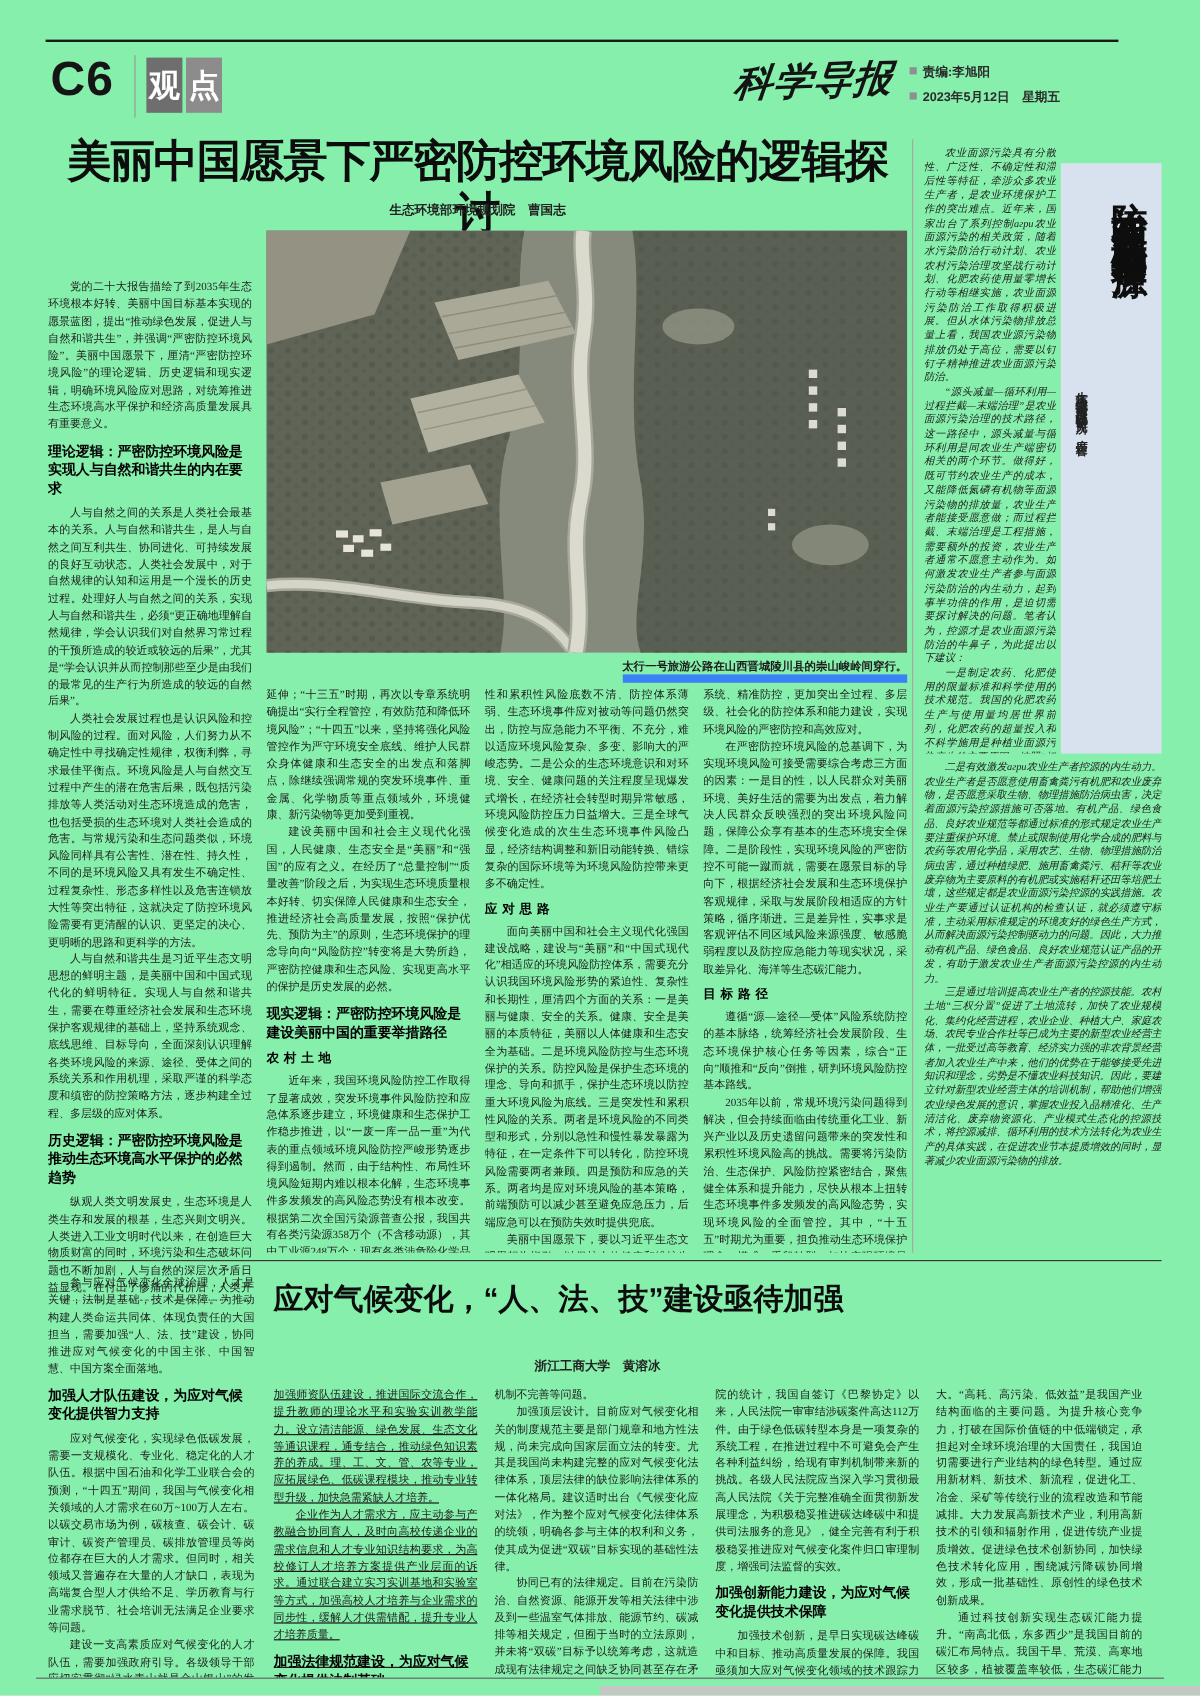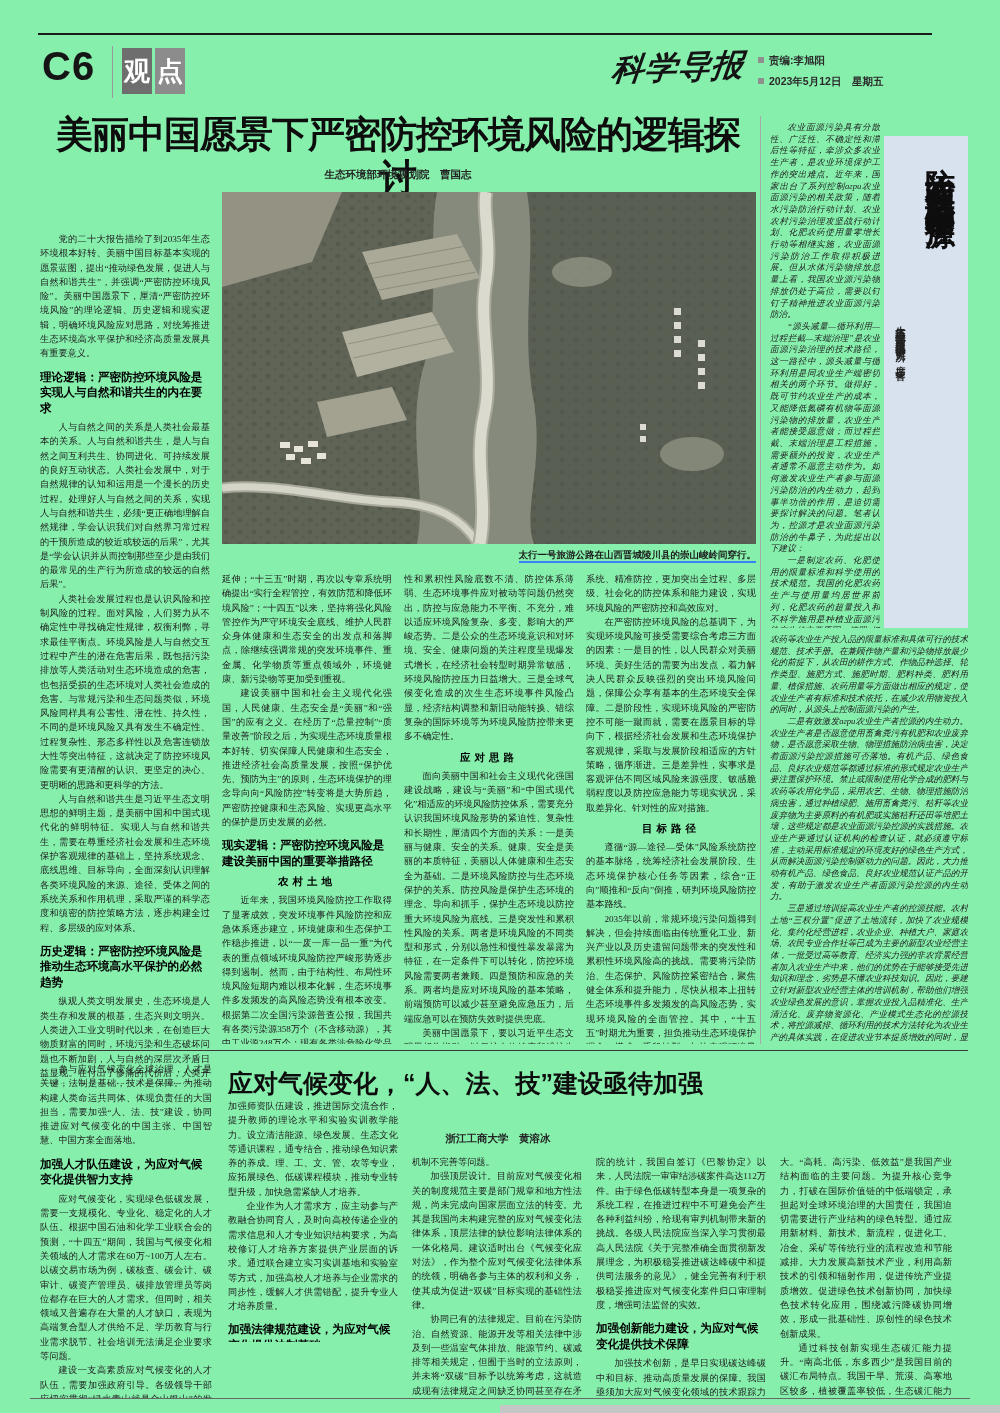--- a/index.html
+++ b/index.html
@@ -26,25 +26,25 @@
   .main-headline{top:114px;left:40px;width:716px;text-align:center;
                  font-family:"Liberation Sans","DejaVu Sans",sans-serif;font-weight:900;
                  font-size:37px;line-height:1.15;letter-spacing:-1px;color:#0d0d0d;}
   .main-byline{top:168px;left:40px;width:716px;text-align:center;font-weight:700;
                font-size:10.5px;color:#222;}
   .col{position:absolute;overflow:hidden;text-align:justify;}
   .news-body .para{font-size:9.2px;line-height:14.3px;text-indent:2em;margin:0;}
   .news-body .para.cont{text-indent:0;}
   .news-body .subhead{font-family:"Liberation Sans","DejaVu Sans",sans-serif;font-weight:700;
             font-size:11.6px;line-height:15.5px;margin:8px 0 5px 0;text-align:left;text-indent:0;color:#000;}
-  .news-body .crosshead{font-weight:700;font-size:10.5px;letter-spacing:4px;text-align:center;
+  .news-body .crosshead{font-weight:700;font-size:10.5px;letter-spacing:4px;
             margin:7px 0 4px 0;text-indent:0;color:#000;}
   .photo-wrap{top:192px;left:222px;width:534px;height:352px;}
   .photo-caption{top:549px;left:222px;width:534px;text-align:right;font-size:9.5px;font-weight:700;}
-  .photo-caption span{border-bottom:2px solid #3b82f6;padding-bottom:1px;}
+  .photo-caption span{border-bottom:7px solid #3b82f6;padding-bottom:1px;}
   .v-divider{top:116px;left:760px;width:1px;height:928px;background:#a8a8a8;}
   
   .sidebar-body .para{font-size:8.6px;line-height:11.7px;text-indent:2em;margin:0;font-style:italic;}
   .sidebar-body .para.cont{text-indent:0;}
   .side-box{top:136px;left:884px;width:84px;height:492px;background:#d8e1ee;}
   .side-title{position:absolute;right:8px;top:8px;writing-mode:vertical-rl;
               font-family:"Liberation Sans","DejaVu Sans",sans-serif;font-weight:700;
               font-size:30px;letter-spacing:4px;color:#0e0e0e;}
   .side-byline{position:absolute;left:9px;top:182px;writing-mode:vertical-rl;
                font-size:10px;font-weight:700;letter-spacing:2px;color:#222;}
@@ -145,54 +145,53 @@
       <div class="para">近年来，我国环境风险防控工作取得了显著成效，突发环境事件风险防控和应急体系逐步建立，环境健康和生态保护工作稳步推进，以“一废一库一品一重”为代表的重点领域环境风险防控严峻形势逐步得到遏制。然而，由于结构性、布局性环境风险短期内难以根本化解，生态环境事件多发频发的高风险态势没有根本改变。根据第二次全国污染源普查公报，我国共有各类污染源358万个（不含移动源），其中工业源248万个；现有各类涉危险化学品企业21万余家，涉及2800多个种类；尾矿库近万座；危化品年运输量超过17亿吨，其中，公路12亿吨、水路4亿吨、铁路1.3亿吨；油气管道总里程超过13万公里。近十年全国共发生各类突发环境事件3000余起。</div>
     </div>
   <div class="abs col news-body" style="left:404px;top:572px;width:170px;height:472px;">
       <div class="para cont">性和累积性风险底数不清、防控体系薄弱、生态环境事件应对被动等问题仍然突出，防控与应急能力不平衡、不充分，难以适应环境风险复杂、多变、影响大的严峻态势。二是公众的生态环境意识和对环境、安全、健康问题的关注程度呈现爆发式增长，在经济社会转型时期异常敏感，环境风险防控压力日益增大。三是全球气候变化造成的次生生态环境事件风险凸显，经济结构调整和新旧动能转换、错综复杂的国际环境等为环境风险防控带来更多不确定性。</div>
       <div class="crosshead">应对思路</div>
       <div class="para">面向美丽中国和社会主义现代化强国建设战略，建设与“美丽”和“中国式现代化”相适应的环境风险防控体系，需要充分认识我国环境风险形势的紧迫性、复杂性和长期性，厘清四个方面的关系：一是美丽与健康、安全的关系。健康、安全是美丽的本质特征，美丽以人体健康和生态安全为基础。二是环境风险防控与生态环境保护的关系。防控风险是保护生态环境的理念、导向和抓手，保护生态环境以防控重大环境风险为底线。三是突发性和累积性风险的关系。两者是环境风险的不同类型和形式，分别以急性和慢性暴发暴露为特征，在一定条件下可以转化，防控环境风险需要两者兼顾。四是预防和应急的关系。两者均是应对环境风险的基本策略，前端预防可以减少甚至避免应急压力，后端应急可以在预防失效时提供兜底。</div>
       <div class="para">美丽中国愿景下，要以习近平生态文明思想为指引，以保护人体健康和维护生态安全为目的，按照和谐共生、预防为主、系统管控的基本原则，通过严格的制度、严密的法治、严谨的方法，加强顶层设计、完善制度保障、夯实基础能力，分步、分区、分类建立健全以风险可接受为导向、以“源—途径—受体”风险系统管理为核心、以全过程多要素管控为支撑的环境风险防控体系。更加突出保健康和护安全的目的，更加突出风险管理理念下对有毒有害和次生衍生风险的科学、</div>
     </div>
   <div class="abs col news-body" style="left:586px;top:572px;width:170px;height:472px;">
       <div class="para cont">系统、精准防控，更加突出全过程、多层级、社会化的防控体系和能力建设，实现环境风险的严密防控和高效应对。</div>
-      <div class="para">在严密防控环境风险的总基调下，为实现环境风险可接受需要综合考虑三方面的因素：一是目的性，以人民群众对美丽环境、美好生活的需要为出发点，着力解决人民群众反映强烈的突出环境风险问题，保障公众享有基本的生态环境安全保障。二是阶段性，实现环境风险的严密防控不可能一蹴而就，需要在愿景目标的导向下，根据经济社会发展和生态环境保护客观规律，采取与发展阶段相适应的方针策略，循序渐进。三是差异性，实事求是客观评估不同区域风险来源强度、敏感脆弱程度以及防控应急能力等现实状况，采取差异化、针对性的应对措施。</div>
+      <div class="para">在严密防控环境风险的总基调下，为实现环境风险可接受需要综合考虑三方面的因素：一是目的性，以人民群众对美丽环境、美好生活的需要为出发点，着力解决人民群众反映强烈的突出环境风险问题，保障公众享有基本的生态环境安全保障。二是阶段性，实现环境风险的严密防控不可能一蹴而就，需要在愿景目标的导向下，根据经济社会发展和生态环境保护客观规律，采取与发展阶段相适应的方针策略，循序渐进。三是差异性，实事求是客观评估不同区域风险来源强度、敏感脆弱程度以及防控应急能力等现实状况，采取差异化、海洋等生态碳汇能力。</div>
       <div class="crosshead">目标路径</div>
       <div class="para">遵循“源—途径—受体”风险系统防控的基本脉络，统筹经济社会发展阶段、生态环境保护核心任务等因素，综合“正向”顺推和“反向”倒推，研判环境风险防控基本路线。</div>
       <div class="para">2035年以前，常规环境污染问题得到解决，但会持续面临由传统重化工业、新兴产业以及历史遗留问题带来的突发性和累积性环境风险高的挑战。需要将污染防治、生态保护、风险防控紧密结合，聚焦健全体系和提升能力，尽快从根本上扭转生态环境事件多发频发的高风险态势，实现环境风险的全面管控。其中，“十五五”时期尤为重要，担负推动生态环境保护理念、模式、手段转型、加快实现环境风险常态化管理、从根本上扭转高风险态势的重任。</div>
     </div>
 
   <div class="abs v-divider"></div>
 
   <div class="abs col sidebar-body" style="left:770px;top:122px;width:110px;height:506px;">
       <div class="para">农业面源污染具有分散性、广泛性、不确定性和滞后性等特征，牵涉众多农业生产者，是农业环境保护工作的突出难点。近年来，国家出台了系列控制агри农业面源污染的相关政策，随着水污染防治行动计划、农业农村污染治理攻坚战行动计划、化肥农药使用量零增长行动等相继实施，农业面源污染防治工作取得积极进展。但从水体污染物排放总量上看，我国农业源污染物排放仍处于高位，需要以钉钉子精神推进农业面源污染防治。</div>
       <div class="para">“源头减量—循环利用—过程拦截—末端治理”是农业面源污染治理的技术路径，这一路径中，源头减量与循环利用是同农业生产端密切相关的两个环节。做得好，既可节约农业生产的成本，又能降低氮磷有机物等面源污染物的排放量，农业生产者能接受愿意做；而过程拦截、末端治理是工程措施，需要额外的投资，农业生产者通常不愿意主动作为。如何激发农业生产者参与面源污染防治的内生动力，起到事半功倍的作用，是迫切需要探讨解决的问题。笔者认为，控源才是农业面源污染防治的牛鼻子，为此提出以下建议：</div>
       <div class="para">一是制定农药、化肥使用的限量标准和科学使用的技术规范。我国的化肥农药生产与使用量均居世界前列，化肥农药的超量投入和不科学施用是种植业面源污染产生的主要原因。按照“抓重点、分区治、精细管”的面源污染治理与监督思路，相关职能部门要在准确掌握农业面源污染排放规律与基数的基础上，为面源污染治理的重点区域研究制定肥料、</div>
     </div>
   <div class="abs side-box">
     <div class="side-title">防治农业面源污染关键在于控源</div>
     <div class="side-byline">生态环境部南京环境科学研究所　席运官</div>
   </div>
   <div class="abs col sidebar-body" style="left:770px;top:634px;width:198px;height:410px;">
-      <div class="para cont">农药等农业生产投入品的限量标准和具体可行的技术规范、技术手册。在兼顾作物产量和污染物排放最少化的前提下，从农田的耕作方式、作物品种选择、轮作类型、施肥方式、施肥时期、肥料种类、肥料用量、植保措施、农药用量等方面做出相应的规定，使农业生产者有标准和技术依托，在减少农用物资投入的同时，从源头上控制面源污染的产生。</div>
       <div class="para">二是有效激发агри农业生产者控源的内生动力。农业生产者是否愿意使用畜禽粪污有机肥和农业废弃物，是否愿意采取生物、物理措施防治病虫害，决定着面源污染控源措施可否落地。有机产品、绿色食品、良好农业规范等都通过标准的形式规定农业生产要注重保护环境。禁止或限制使用化学合成的肥料与农药等农用化学品，采用农艺、生物、物理措施防治病虫害，通过种植绿肥、施用畜禽粪污、秸秆等农业废弃物为主要原料的有机肥或实施秸秆还田等培肥土壤，这些规定都是农业面源污染控源的实践措施。农业生产要通过认证机构的检查认证，就必须遵守标准，主动采用标准规定的环境友好的绿色生产方式，从而解决面源污染控制驱动力的问题。因此，大力推动有机产品、绿色食品、良好农业规范认证产品的开发，有助于激发农业生产者面源污染控源的内生动力。</div>
       <div class="para">三是通过培训提高农业生产者的控源技能。农村土地“三权分置”促进了土地流转，加快了农业规模化、集约化经营进程，农业企业、种植大户、家庭农场、农民专业合作社等已成为主要的新型农业经营主体，一批受过高等教育、经济实力强的非农背景经营者加入农业生产中来，他们的优势在于能够接受先进知识和理念，劣势是不懂农业科技知识。因此，要建立针对新型农业经营主体的培训机制，帮助他们增强农业绿色发展的意识，掌握农业投入品精准化、生产清洁化、废弃物资源化、产业模式生态化的控源技术，将控源减排、循环利用的技术方法转化为农业生产的具体实践，在促进农业节本提质增效的同时，显著减少农业面源污染物的排放。</div>
     </div>
 
   <div class="abs mid-rule"></div>
   <div class="abs bottom-headline">应对气候变化，“人、法、技”建设亟待加强</div>
   <div class="abs bottom-byline">浙江工商大学　黄溶冰</div>
 
   <div class="abs col news-body" style="left:40px;top:1062px;width:172px;height:336px;">
       <div class="para">参与应对气候变化全球治理，人才是关键，法制是基础，技术是保障。为推动构建人类命运共同体、体现负责任的大国担当，需要加强“人、法、技”建设，协同推进应对气候变化的中国主张、中国智慧、中国方案全面落地。</div>
       <div class="subhead">加强人才队伍建设，为应对气候变化提供智力支持</div>
       <div class="para">应对气候变化，实现绿色低碳发展，需要一支规模化、专业化、稳定化的人才队伍。根据中国石油和化学工业联合会的预测，“十四五”期间，我国与气候变化相关领域的人才需求在60万~100万人左右。以碳交易市场为例，碳核查、碳会计、碳审计、碳资产管理员、碳排放管理员等岗位都存在巨大的人才需求。但同时，相关领域又普遍存在大量的人才缺口，表现为高端复合型人才供给不足、学历教育与行业需求脱节、社会培训无法满足企业要求等问题。</div>
       <div class="para">建设一支高素质应对气候变化的人才队伍，需要加强政府引导。各级领导干部应切实贯彻“绿水青山就是金山银山”的发展理念，将绿色低碳指标纳入地方经济社会发展目标，结合节能减排重点工作，围绕绿色转型和产业升级，引进和培养一批熟悉绿色低碳发展政策、掌握绿色低碳前沿技术的核心人才，统筹安排辖区内行政干部、专业人员和技工的知识技能培训。</div>
     </div>
-  <div class="abs col news-body" style="left:228px;top:1099px;width:170px;height:243px;">
+  <div class="abs col news-body" style="left:228px;top:1155px;width:170px;height:243px;text-decoration:underline;">
       <div class="para cont">加强师资队伍建设，推进国际交流合作，提升教师的理论水平和实验实训教学能力。设立清洁能源、绿色发展、生态文化等通识课程，通专结合，推动绿色知识素养的养成。理、工、文、管、农等专业，应拓展绿色、低碳课程模块，推动专业转型升级，加快急需紧缺人才培养。</div>
       <div class="para">企业作为人才需求方，应主动参与产教融合协同育人，及时向高校传递企业的需求信息和人才专业知识结构要求，为高校修订人才培养方案提供产业层面的诉求。通过联合建立实习实训基地和实验室等方式，加强高校人才培养与企业需求的同步性，缓解人才供需错配，提升专业人才培养质量。</div>
       <div class="subhead">加强法律规范建设，为应对气候变化提供法制基础</div>
     </div>
   <div class="abs col news-body" style="left:412px;top:1155px;width:170px;height:243px;">
       <div class="para cont">机制不完善等问题。</div>
       <div class="para">加强顶层设计。目前应对气候变化相关的制度规范主要是部门规章和地方性法规，尚未完成向国家层面立法的转变。尤其是我国尚未构建完整的应对气候变化法律体系，顶层法律的缺位影响法律体系的一体化格局。建议适时出台《气候变化应对法》，作为整个应对气候变化法律体系的统领，明确各参与主体的权利和义务，使其成为促进“双碳”目标实现的基础性法律。</div>
       <div class="para">协同已有的法律规定。目前在污染防治、自然资源、能源开发等相关法律中涉及到一些温室气体排放、能源节约、碳减排等相关规定，但囿于当时的立法原则，并未将“双碳”目标予以统筹考虑，这就造成现有法律规定之间缺乏协同甚至存在矛盾之处。建议通过对能源法、节约能源法、电力法、煤炭法、可再生能源法、循环经济促进法、清洁生产促进法等法律法规进行修订完善，全面清理现行法律法规中与“双碳”目标冲突的内容，以增强相关法律法规与应对气候变化工作的适应性。</div>
     </div>
   <div class="abs col news-body" style="left:596px;top:1155px;width:170px;height:243px;">

